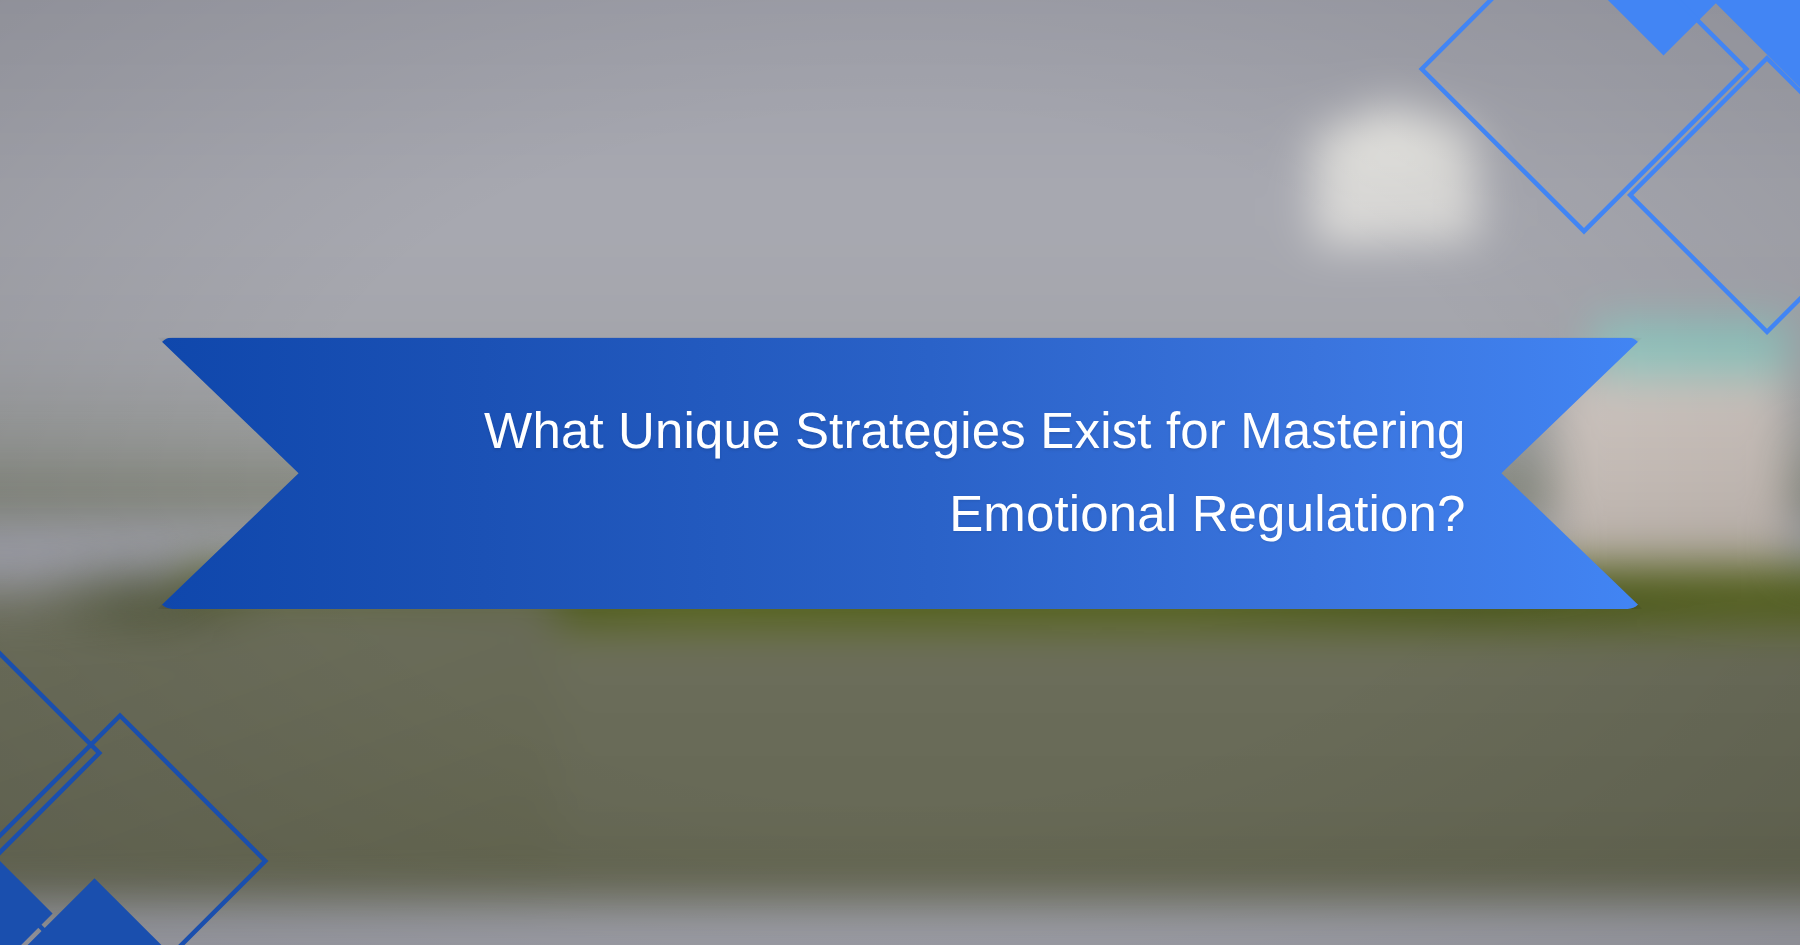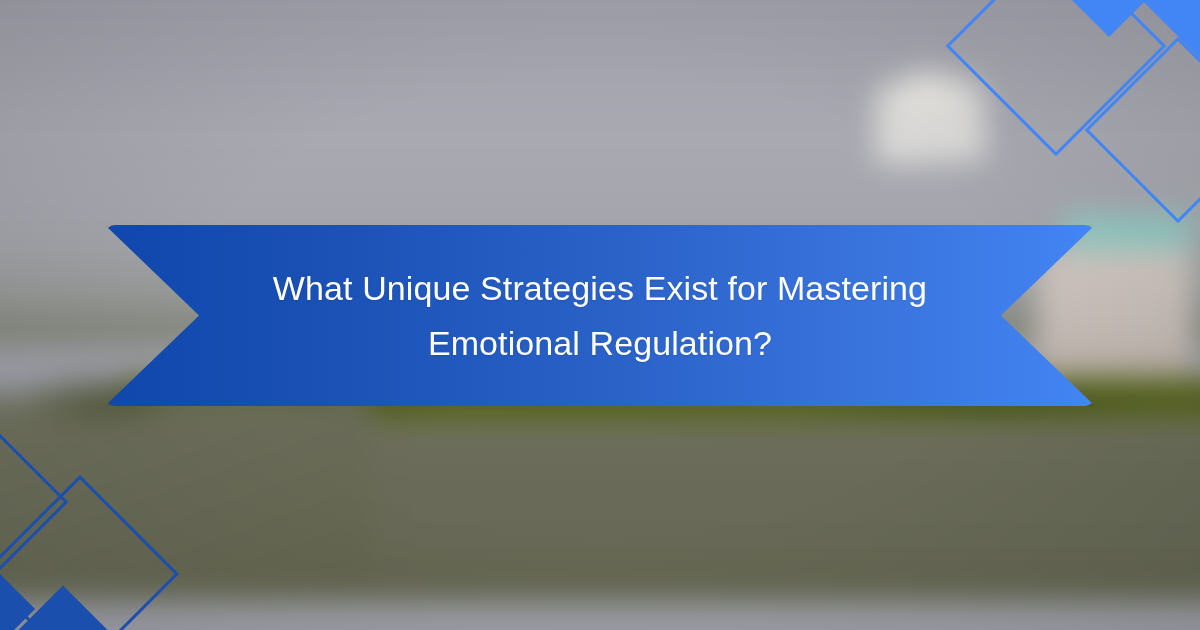--- a/index.html
+++ b/index.html
@@ -133,21 +133,21 @@
         0% 100%, 9.5% 50%);
     clip-path:polygon(
         0% 0%, 100% 0%, 90.5% 50%, 100% 100%,
         0% 100%, 9.5% 50%);
     box-shadow:0 2px 10px rgba(0,0,0,.18);
   }
   .ribbon-title {
     position:absolute;
     left:0; right:0; top:50%;
     transform:translateY(-50%);
-    text-align:center;
+    text-align:right;
     color:#ffffff;
     font-size:34px;
     font-weight:400;
     line-height:1.62;
     letter-spacing:.1px;
     padding:0 118px;
     text-shadow:0 1px 2px rgba(0,0,0,.10);
     white-space:pre-line;
   }
 </style>

